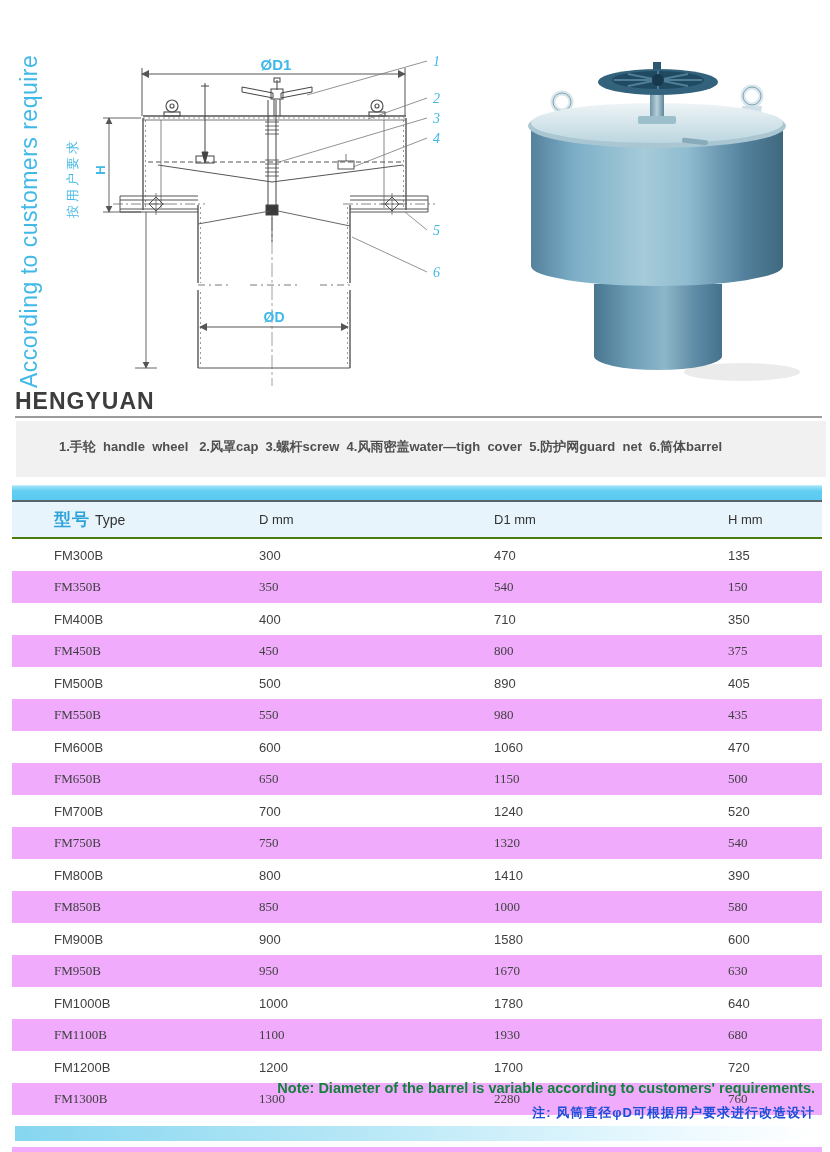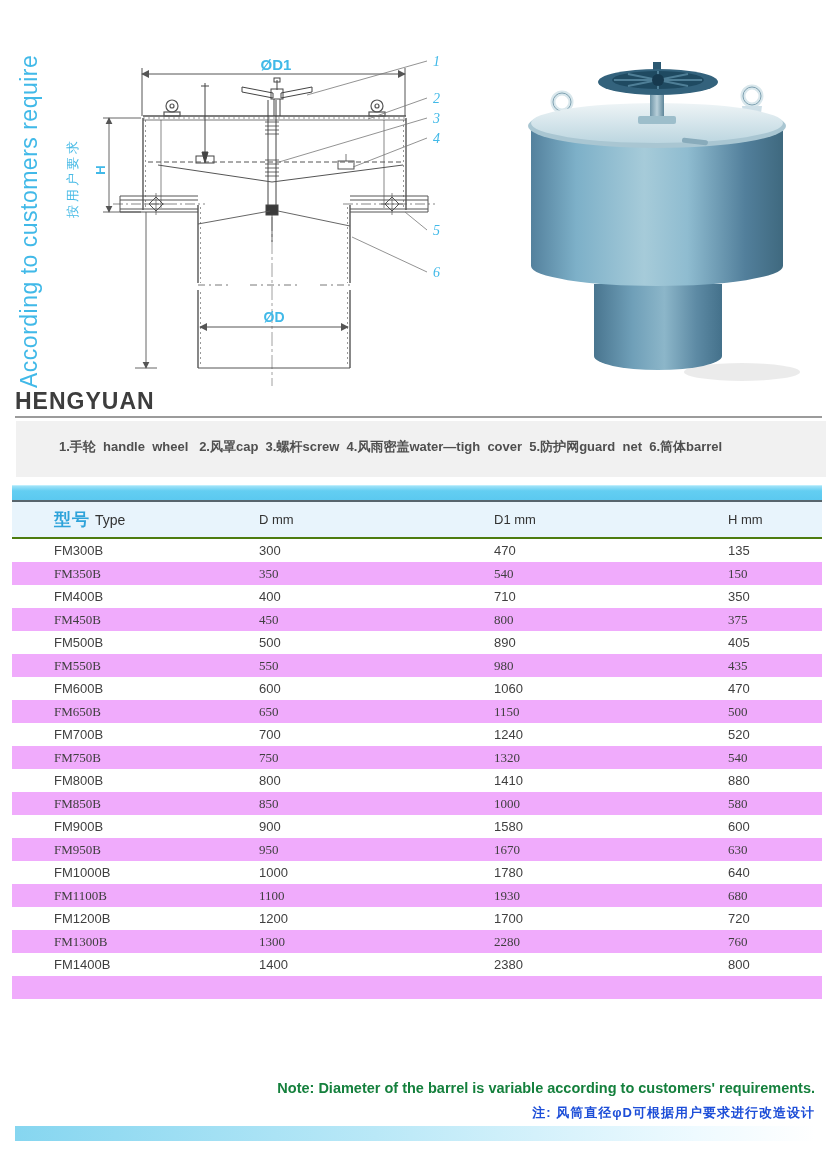--- a/index.html
+++ b/index.html
@@ -31,21 +31,21 @@
                  border-top:1px solid #bdeefc;border-bottom:2px solid #57656d;}
   .thead{display:grid;grid-template-columns:233px 237px 230px 1fr;height:35px;align-items:center;
          background:#e8f4fc;border-bottom:2px solid #4d7c0f;}
   .th{font-size:13px;color:#333;}
   .th.c1{padding-left:42px;}
   .th.c2{padding-left:14px;}
   .th.c3{padding-left:12px;}
   .th.c4{padding-left:16px;}
   .type-cn{color:#2ea3da;font-size:17px;font-weight:bold;letter-spacing:1px;}
   .type-en{color:#333;font-size:14px;margin-left:5px;}
-  .trow{display:grid;grid-template-columns:233px 237px 230px 1fr;height:23px;align-items:center;}
+  .trow{display:grid;grid-template-columns:233px 237px 230px 1fr;height:32px;align-items:center;}
   .trow.alt{background:#f0abfc;font-family:Liberation Serif, serif;}
   .tcell{font-size:13px;color:#3f3f3f;}
   .tcell.c-type{padding-left:42px;}
   .tcell.c-d{padding-left:14px;}
   .tcell.c-d1{padding-left:12px;}
   .tcell.c-h{padding-left:16px;}
 
   .note-cn{position:absolute;right:15px;top:1060px;font-size:13px;font-weight:bold;color:#1d4ed8;
            letter-spacing:1px;margin-top:44px;}
   .note-en{position:absolute;right:15px;top:1080px;font-size:14.5px;font-weight:bold;color:#15803d;}
@@ -338,21 +338,21 @@
         <div class="trow alt">
           <div class="tcell c-type">FM750B</div>
           <div class="tcell c-d">750</div>
           <div class="tcell c-d1">1320</div>
           <div class="tcell c-h">540</div>
         </div>
         <div class="trow">
           <div class="tcell c-type">FM800B</div>
           <div class="tcell c-d">800</div>
           <div class="tcell c-d1">1410</div>
-          <div class="tcell c-h">880</div>
+          <div class="tcell c-h">390</div>
         </div>
         <div class="trow alt">
           <div class="tcell c-type">FM850B</div>
           <div class="tcell c-d">850</div>
           <div class="tcell c-d1">1000</div>
           <div class="tcell c-h">580</div>
         </div>
         <div class="trow">
           <div class="tcell c-type">FM900B</div>
           <div class="tcell c-d">900</div>

